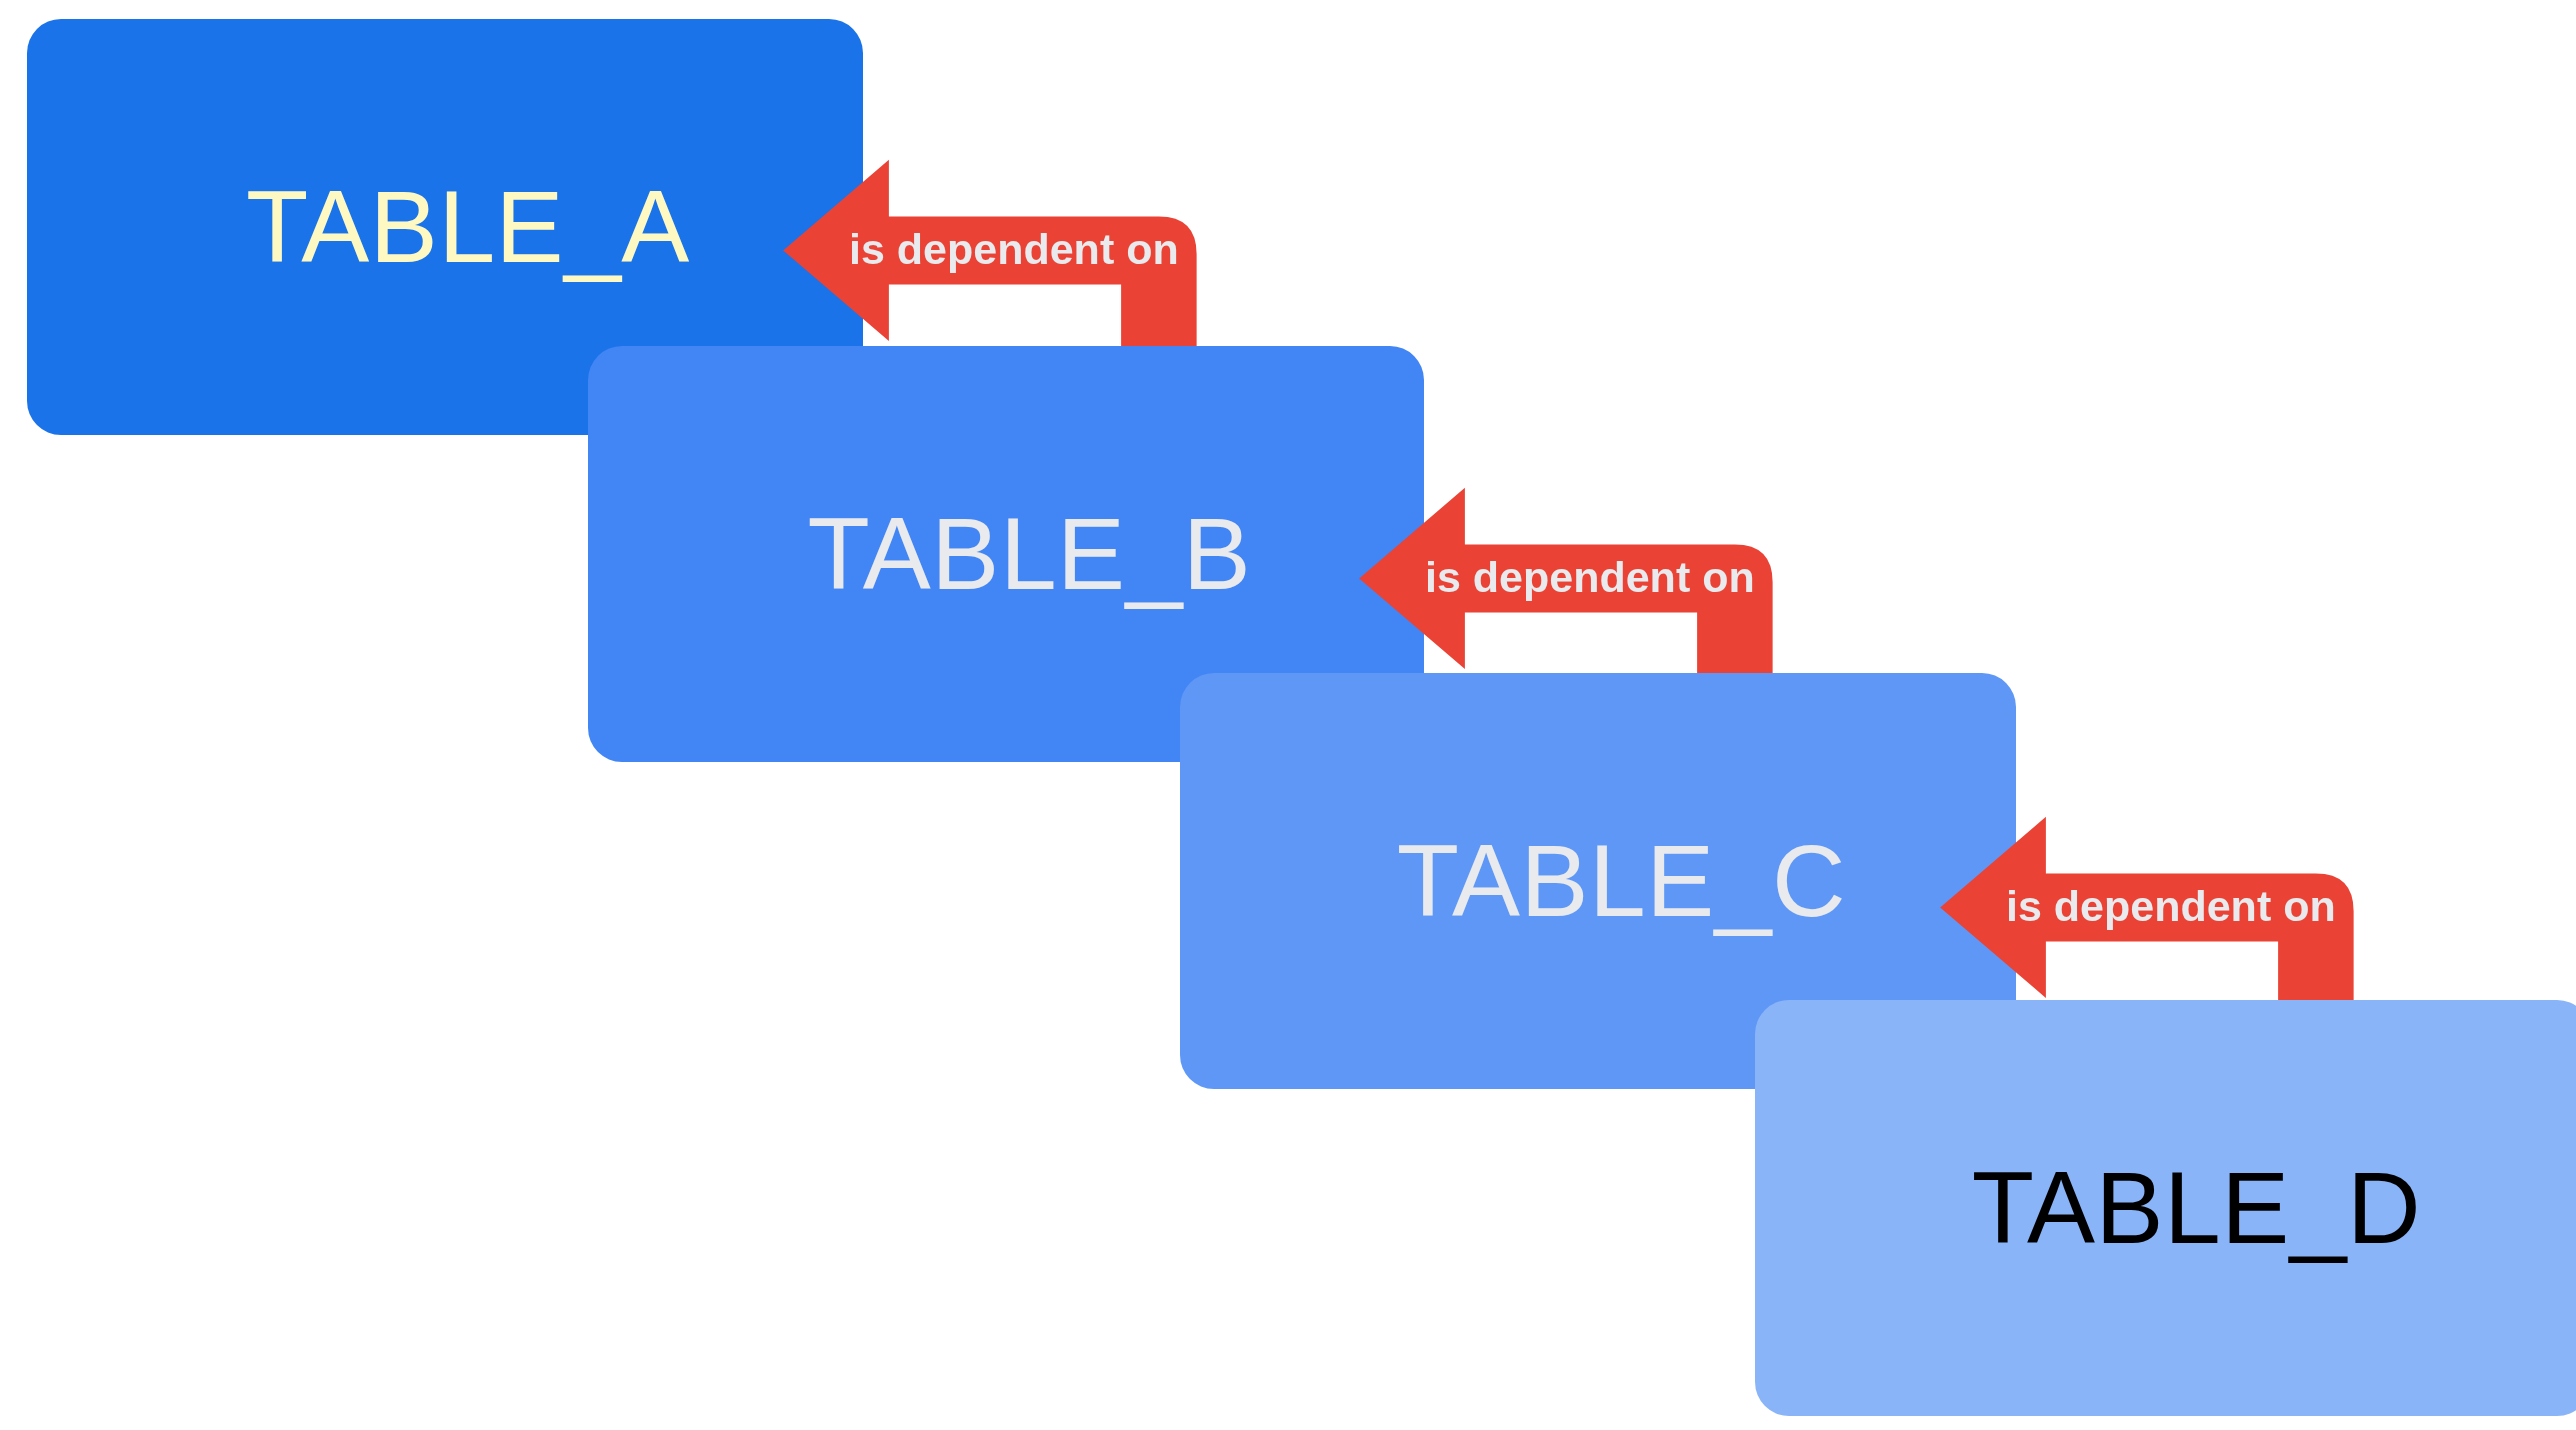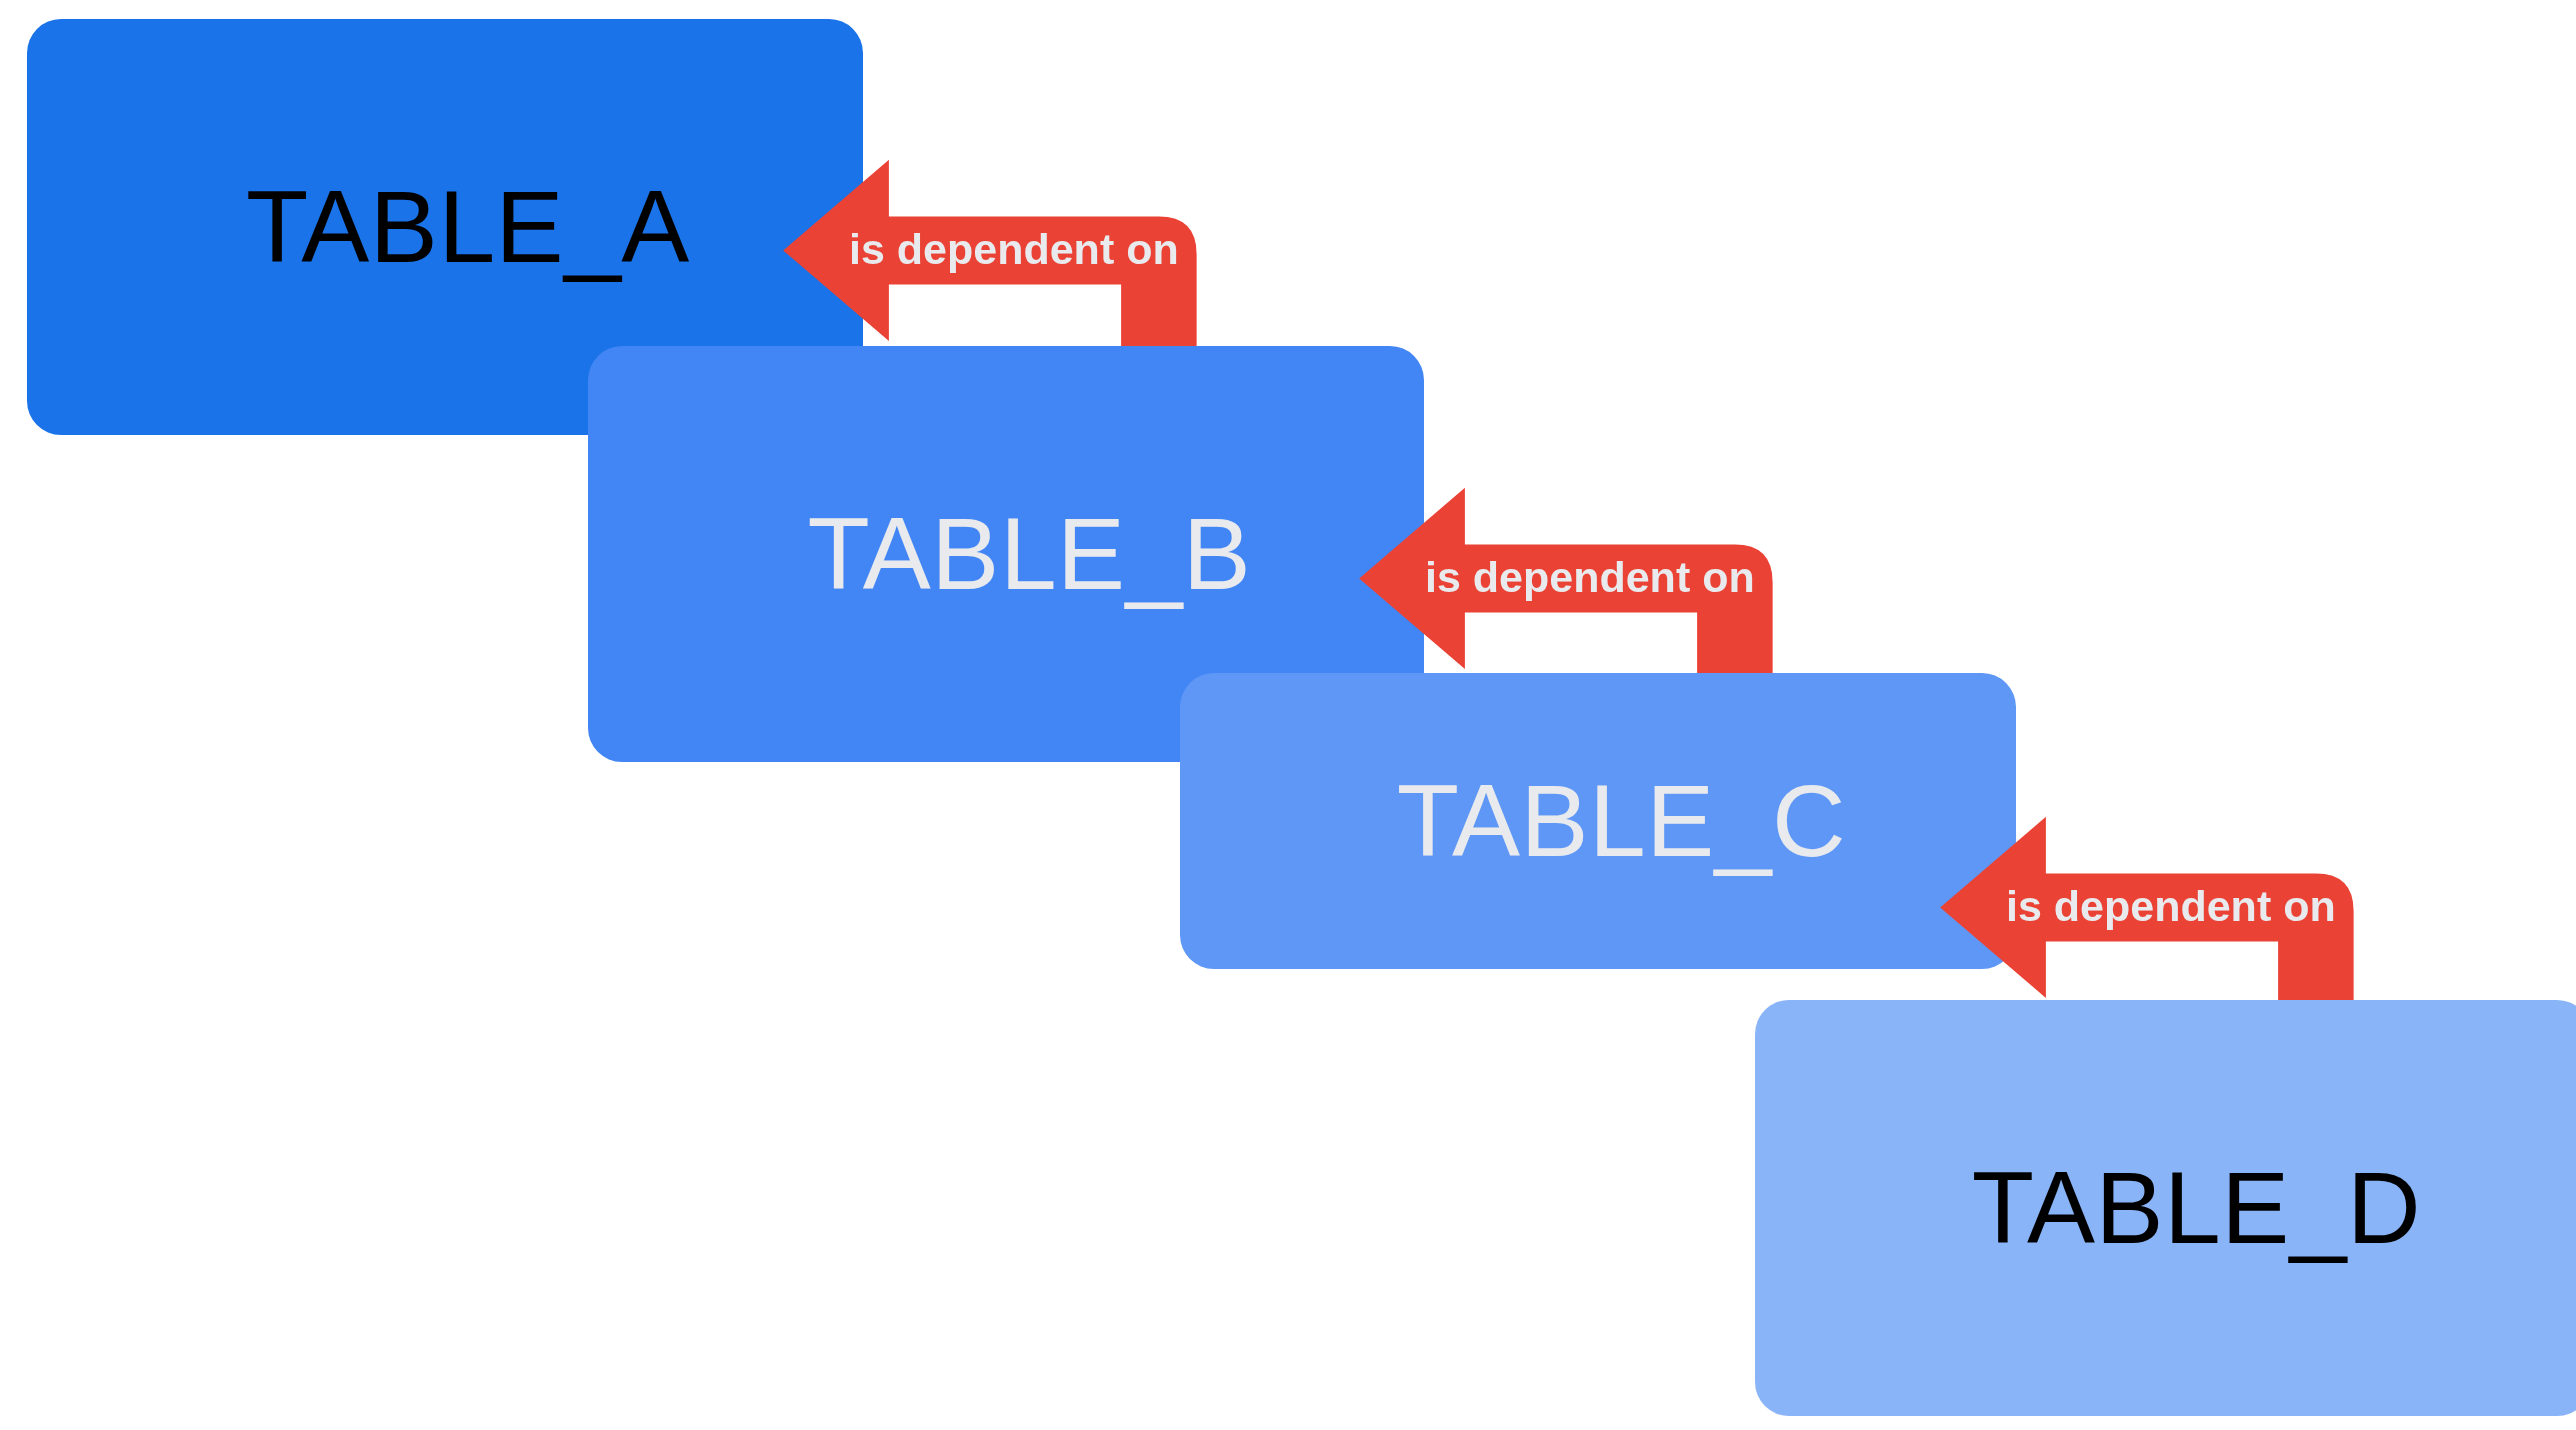--- a/index.html
+++ b/index.html
@@ -56,21 +56,21 @@
     white-space: nowrap;
     user-select: none;
   }
 </style>
 </head>
 <body style="background: rgb(255, 255, 255);">
 
 <div id="canvas" style="background: rgb(255, 255, 255);">
 
   <div class="node-box" style="left: 26.5px; top: 19px; width: 836px; height: 416px; background: rgb(26, 115, 232);">
-    <span class="node-label" style="color: #000000;">TABLE_A</span>
+    <span class="node-label" style="color: #fef9c3;">TABLE_A</span>
   </div>
 
   <div class="edge" style="left: 783px; top: 156px;">
     <svg width="444" height="236" viewBox="0 0 470 250">
       <path d="M 0 100
                L 112 4
                L 112 64
                L 398 64
                Q 438 64 438 104
                L 438 250
@@ -97,21 +97,21 @@
                L 438 250
                L 358 250
                L 358 136
                L 112 136
                L 112 196
                Z" fill="#EA4335"></path>
     </svg>
     <span class="edge-label" style="left: 66px; top: 72px; color: rgb(232, 234, 237);">is dependent on</span>
   </div>
 
-  <div class="node-box" style="left: 1180px; top: 673px; width: 836px; height: 296px; background: rgb(94, 151, 246);">
+  <div class="node-box" style="left: 1180px; top: 673px; width: 836px; height: 416px; background: rgb(94, 151, 246);">
     <span class="node-label" style="color: rgb(232, 234, 237);">TABLE_C</span>
   </div>
 
   <div class="edge" style="left: 1940px; top: 813px;">
     <svg width="444" height="236" viewBox="0 0 470 250">
       <path d="M 0 100
                L 112 4
                L 112 64
                L 398 64
                Q 438 64 438 104

